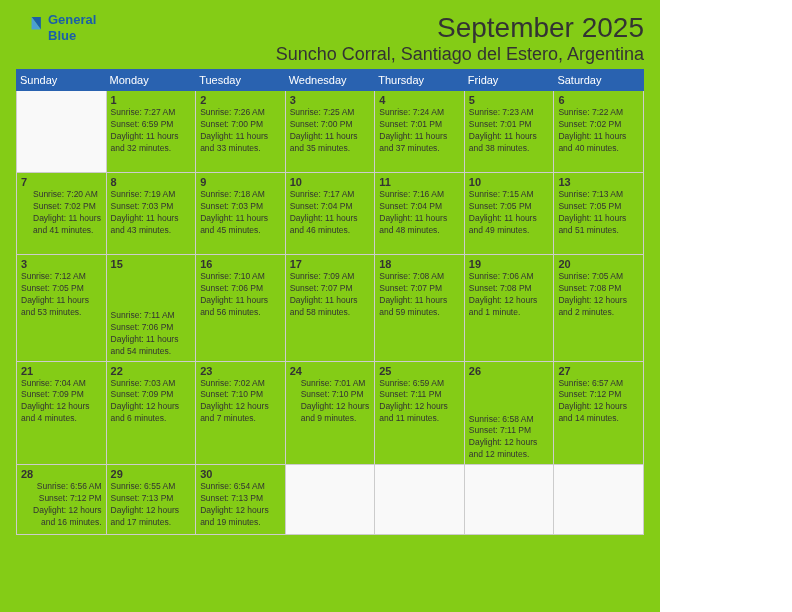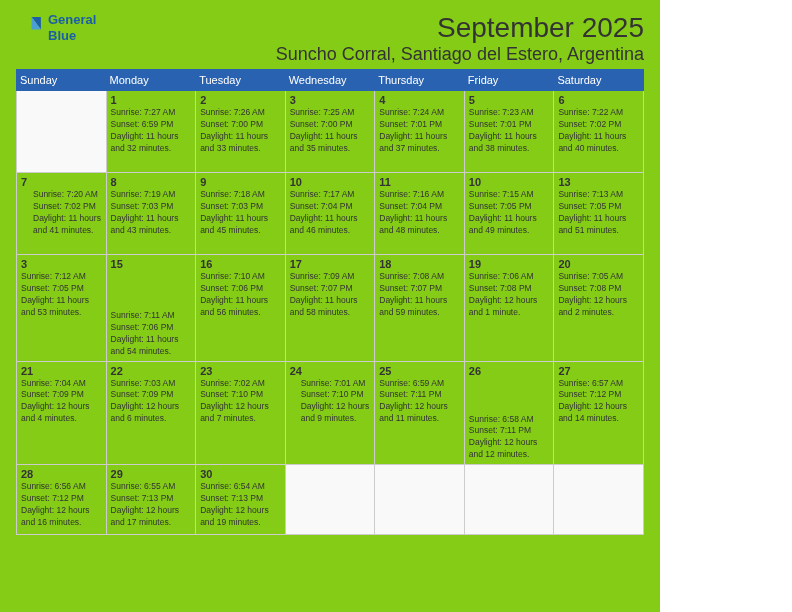--- a/index.html
+++ b/index.html
@@ -317,21 +317,21 @@
             <div class="day-num">27</div>
             <div class="day-info" style="white-space: pre-line;">Sunrise: 6:57 AM
 Sunset: 7:12 PM
 Daylight: 12 hours
 and 14 minutes.</div>
           </td>
         </tr>
         <tr>
           <td>
             <div class="day-num">28</div>
-            <div class="day-info" style="white-space: pre-line;">Sunrise: 6:56 AM
+            <div class="day-info" style="white-space: pre-line; text-align: right;">Sunrise: 6:56 AM
 Sunset: 7:12 PM
 Daylight: 12 hours
 and 16 minutes.</div>
           </td>
           <td>
             <div class="day-num">29</div>
             <div class="day-info" style="white-space: pre-line;">Sunrise: 6:55 AM
 Sunset: 7:13 PM
 Daylight: 12 hours
 and 17 minutes.</div>

